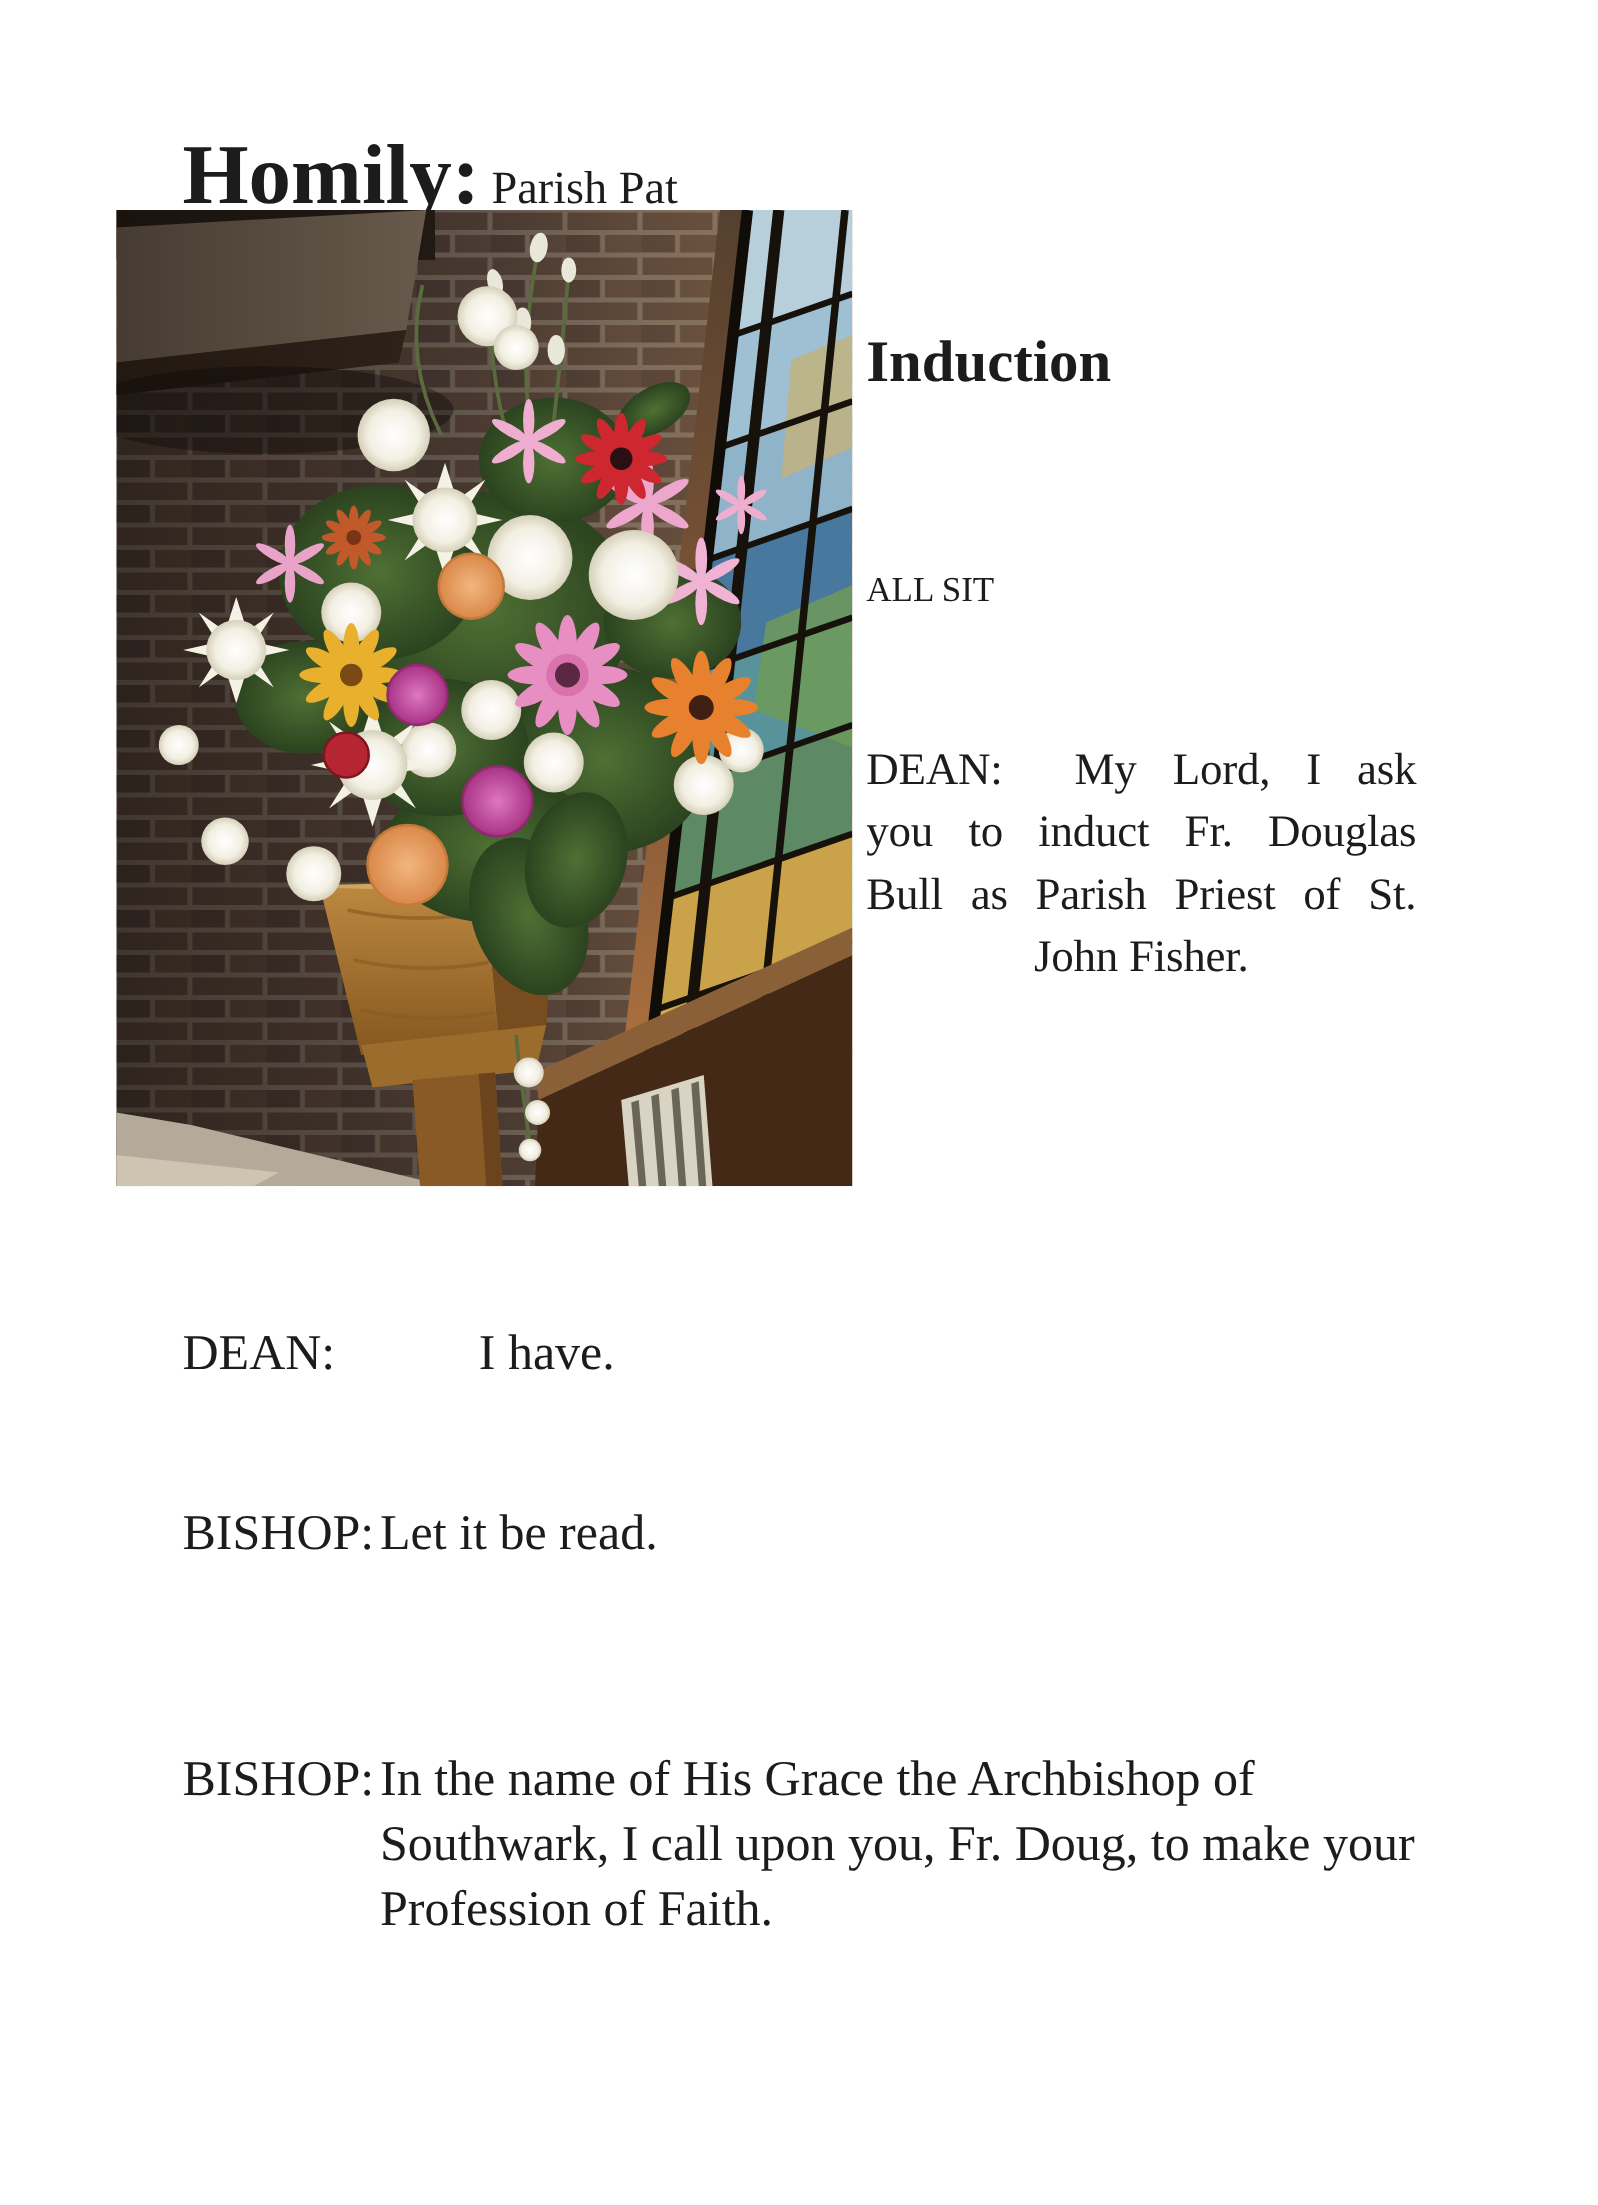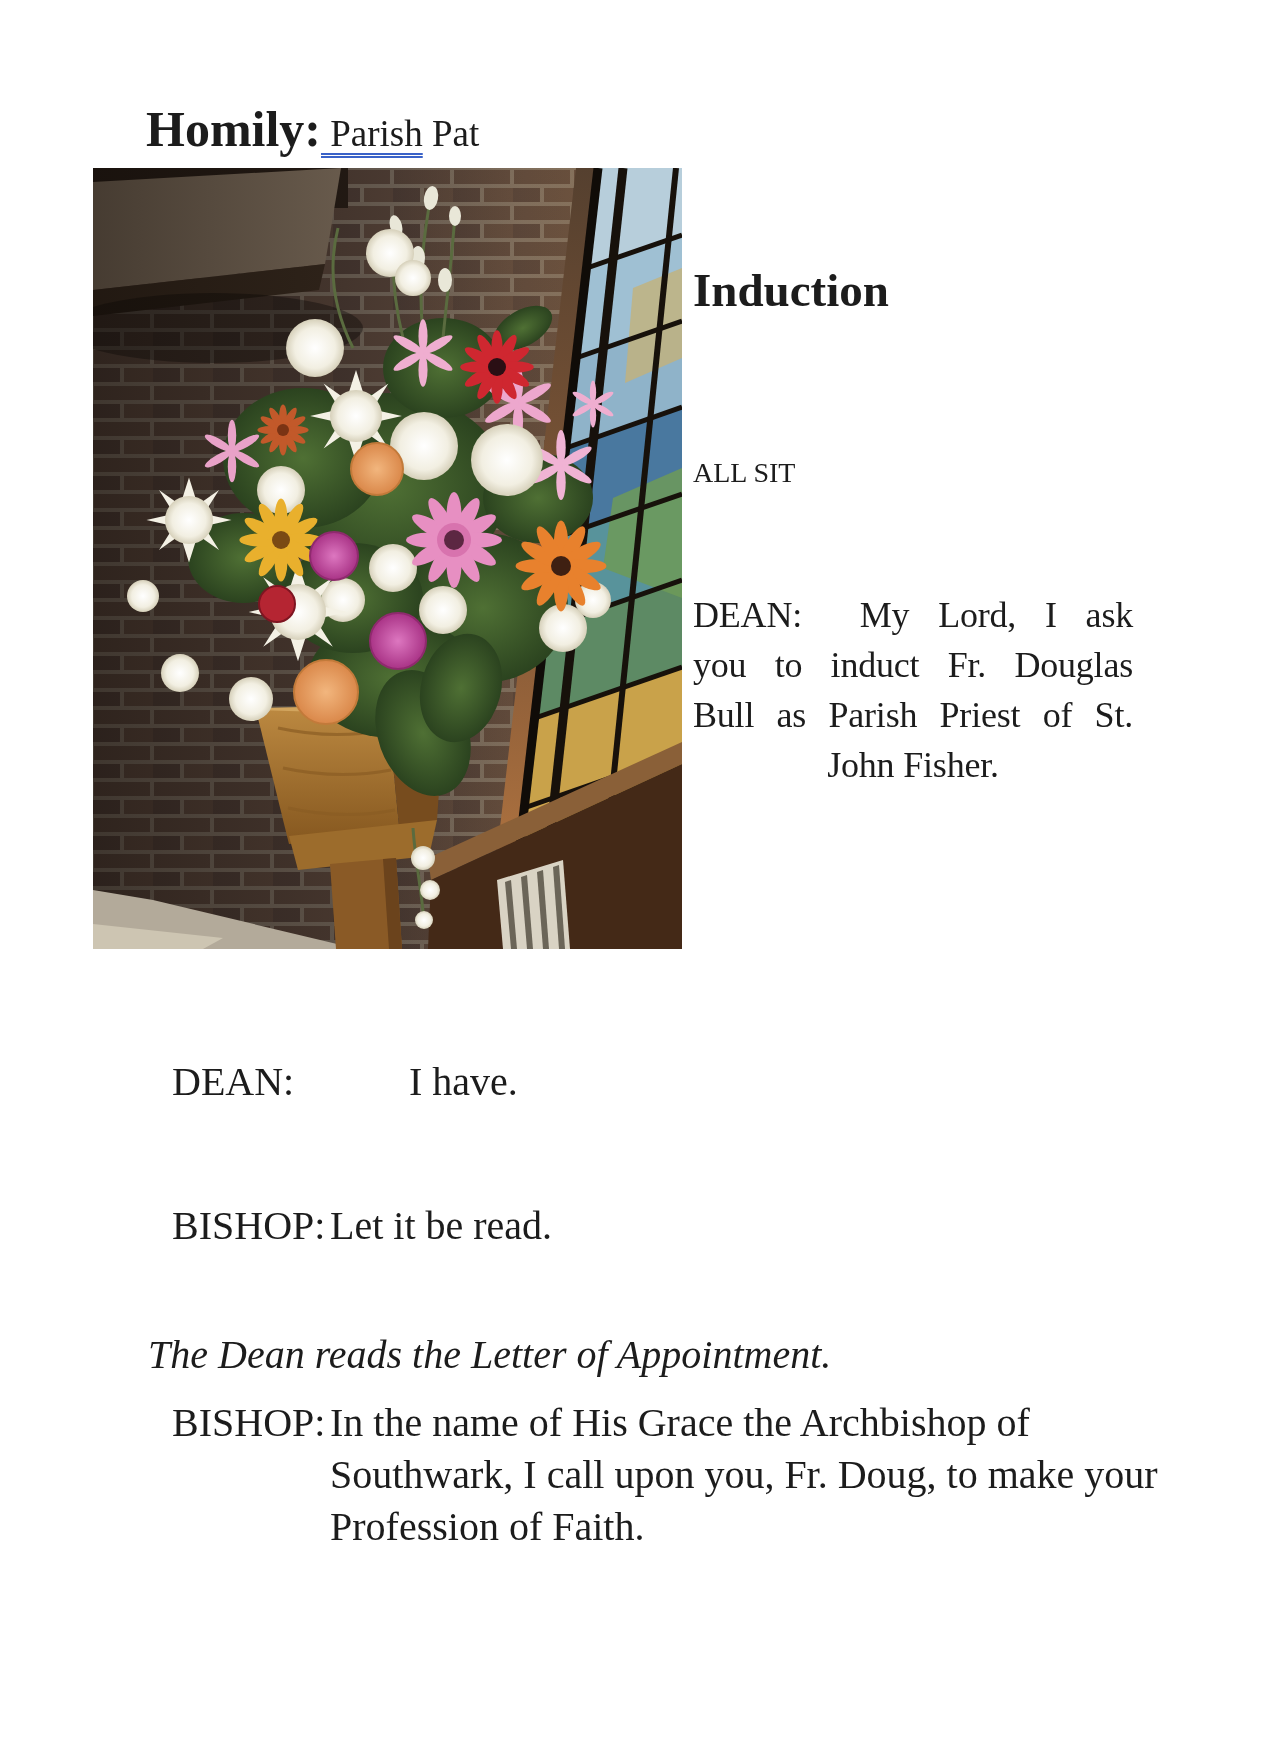--- a/index.html
+++ b/index.html
@@ -7,21 +7,21 @@
     position:relative;
     width:1278px;height:1764px;
     background:#ffffff;
     margin:0 auto;
     font-family:"Liberation Serif","DejaVu Serif",serif;
     color:#1c1c1c;
     overflow:hidden;
   }
   
   .homily{position:absolute;left:146px;top:84px;white-space:nowrap;}
-  .homily-label{font-size:50px;font-weight:bold;}
+  .homily-label{font-size:68px;font-weight:bold;}
   .homily-name{font-size:37px;white-space:pre;font-family:Liberation Serif, serif;}
   .homily-underlined{
     font-size:37px;white-space:pre;
     text-decoration-line:underline;
     text-decoration-style:double;
     text-decoration-color:var(--grammar-underline,#3a62c8);
     text-decoration-thickness:2px;
     text-underline-offset:7px;
   }
   
@@ -34,21 +34,21 @@
   .col-para{position:absolute;left:693px;width:440px;font-size:36px;line-height:50px;letter-spacing:-0.2px;}
   .p-dean{top:590px;}
   .p-bishop{top:875px;}
   .jline{text-align:justify;text-align-last:justify;white-space:pre-wrap;}
   .lline{text-align:center;white-space:nowrap;}
   
   .row{position:absolute;left:146px;font-size:40px;line-height:50px;display:flex;}
   .row-dean{top:1057px;}
   .row-bishop-read{top:1201px;}
   .row-profession{top:1397px;line-height:52px;}
-  .spk{flex:0 0 auto;margin-left:26px;}
+  .spk{flex:0 0 auto;}
   .spk-w237{width:237px;}
   .spk-w158{width:158px;}
   .stage{position:absolute;left:148px;top:1330px;font-size:40px;line-height:50px;font-style:italic;}
   .prof-lines div{white-space:nowrap;}
 </style>
 </head>
 <body>
 
 <div class="page">
 
@@ -308,21 +308,20 @@
   <div class="row row-dean">
     <span class="spk spk-w237">DEAN:</span>
     <span>I have.</span>
   </div>
 
   <div class="row row-bishop-read">
     <span class="spk spk-w158">BISHOP:</span>
     <span>Let it be read.</span>
   </div>
 
-  <div class="stage">The Dean reads the Letter of Appointment.</div>
 
   <div class="row row-profession">
     <span class="spk spk-w158">BISHOP:</span>
     <span class="prof-lines">
       <div>In the name of His Grace the Archbishop of</div>
       <div>Southwark, I call upon you, Fr. Doug, to make your</div>
       <div>Profession of Faith.</div>
     </span>
   </div>
 

